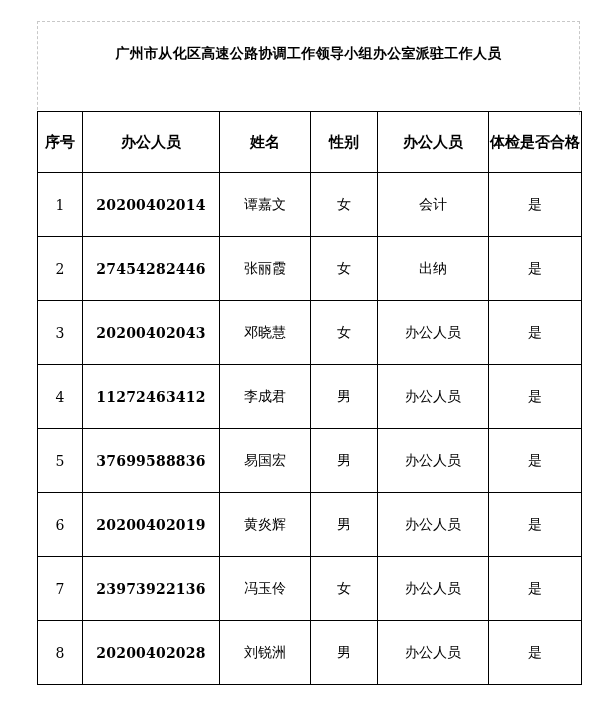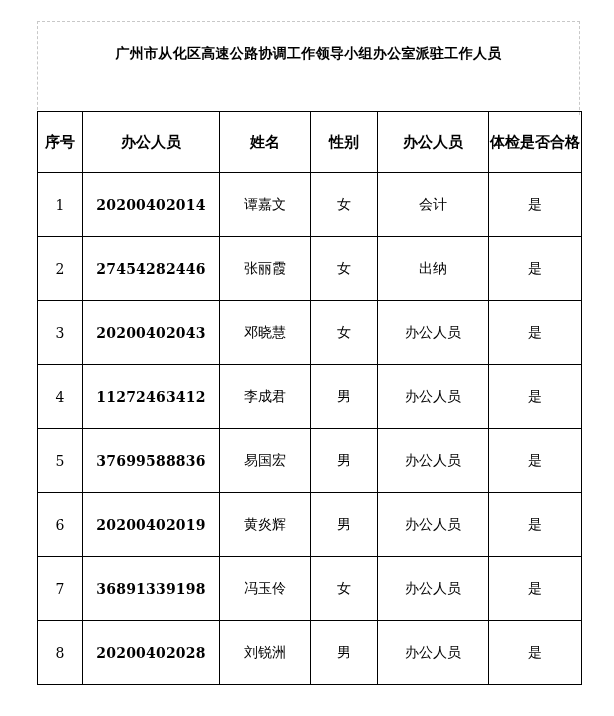--- a/index.html
+++ b/index.html
@@ -138,21 +138,21 @@
     <tr>
       <td class="num">6</td>
       <td class="id">20200402019</td>
       <td>黄炎辉</td>
       <td>男</td>
       <td>办公人员</td>
       <td>是</td>
     </tr>
     <tr>
       <td class="num">7</td>
-      <td class="id">36891339198</td>
+      <td class="id">23973922136</td>
       <td>冯玉伶</td>
       <td>女</td>
       <td>办公人员</td>
       <td>是</td>
     </tr>
     <tr>
       <td class="num">8</td>
       <td class="id">20200402028</td>
       <td>刘锐洲</td>
       <td>男</td>

